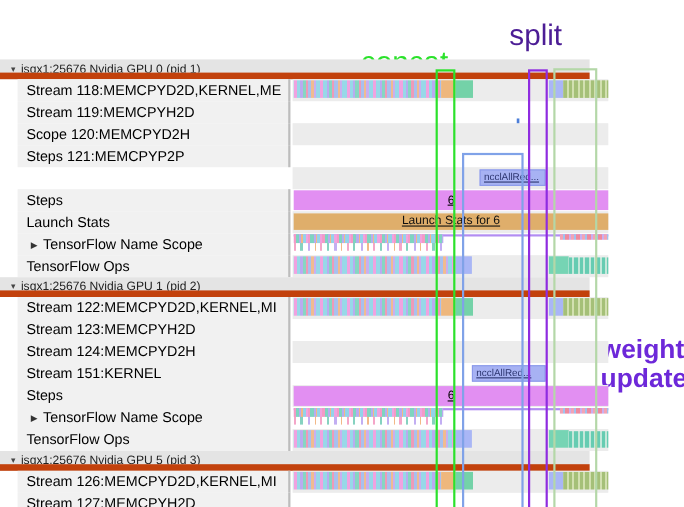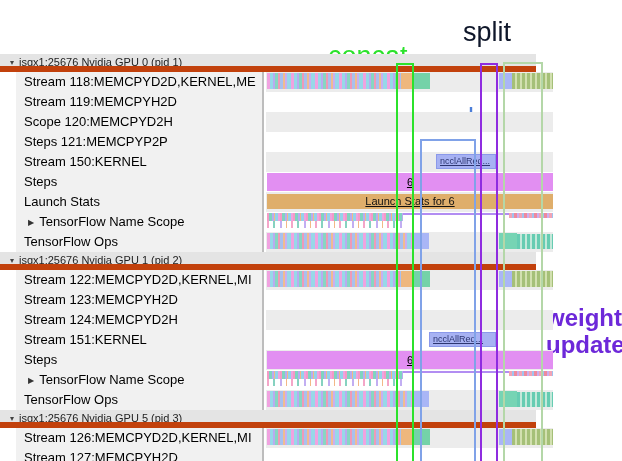--- a/index.html
+++ b/index.html
@@ -55,21 +55,21 @@
   #box-split{left:480px;top:63px;width:14px;height:405px;border:2px solid #8f2ce0;}
   #box-weight{left:503px;top:62px;width:36px;height:406px;border:2px solid #b4d7a8;}
   #box-nccl{left:420px;top:139px;width:52px;height:330px;border:2px solid #80a2e8;}
 </style>
 </head>
 <body>
 
 <div class="stage">
 
   <div class="ann" id="ann-concat" style="color: rgb(43, 226, 43);">concat</div>
-  <div class="ann" id="ann-split" style="color: #0f172a;">split</div>
+  <div class="ann" id="ann-split" style="color: #4c1d95;">split</div>
   <div class="ann" id="ann-nccl" style="color: rgb(76, 126, 216);">nccl</div>
   <div class="ann" id="ann-weight" style="color: #6d28d9; font-weight: bold;">
     <div>weight</div>
     <div>update</div>
   </div>
 
   <div class="rows">
       <div class="section-header"><span class="tri">▾</span><span>isqx1:25676 Nvidia GPU 0 (pid 1)</span></div>
       <div class="trow alt">
         <div class="label"><span>Stream 118:MEMCPYD2D,KERNEL,ME</span></div>
@@ -87,21 +87,20 @@
       </div>
       <div class="trow alt">
         <div class="label"><span>Scope 120:MEMCPYD2H</span></div>
         <div class="track"></div>
       </div>
       <div class="trow">
         <div class="label"><span>Steps 121:MEMCPYP2P</span></div>
         <div class="track"></div>
       </div>
       <div class="trow alt">
-        <div class="label"><span>Stream 150:KERNEL</span></div>
         <div class="track">
           <div class="seg seg-nccl" style="left: 170px; width: 60px;">ncclAllRed...</div>
         </div>
       </div>
       <div class="trow">
         <div class="label"><span>Steps</span></div>
         <div class="track">
           <div class="seg seg-steps" style="left: 1px; width: 286px;">6</div>
         </div>
       </div>

